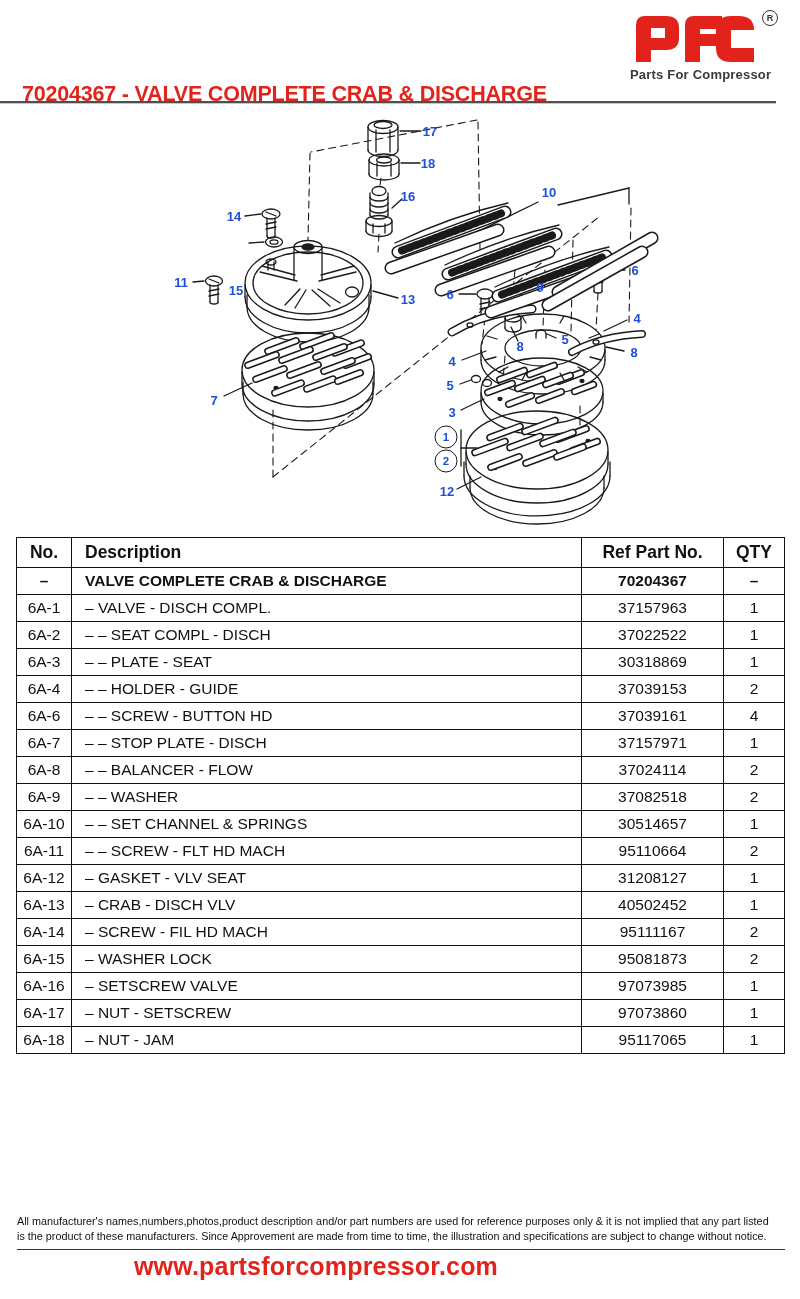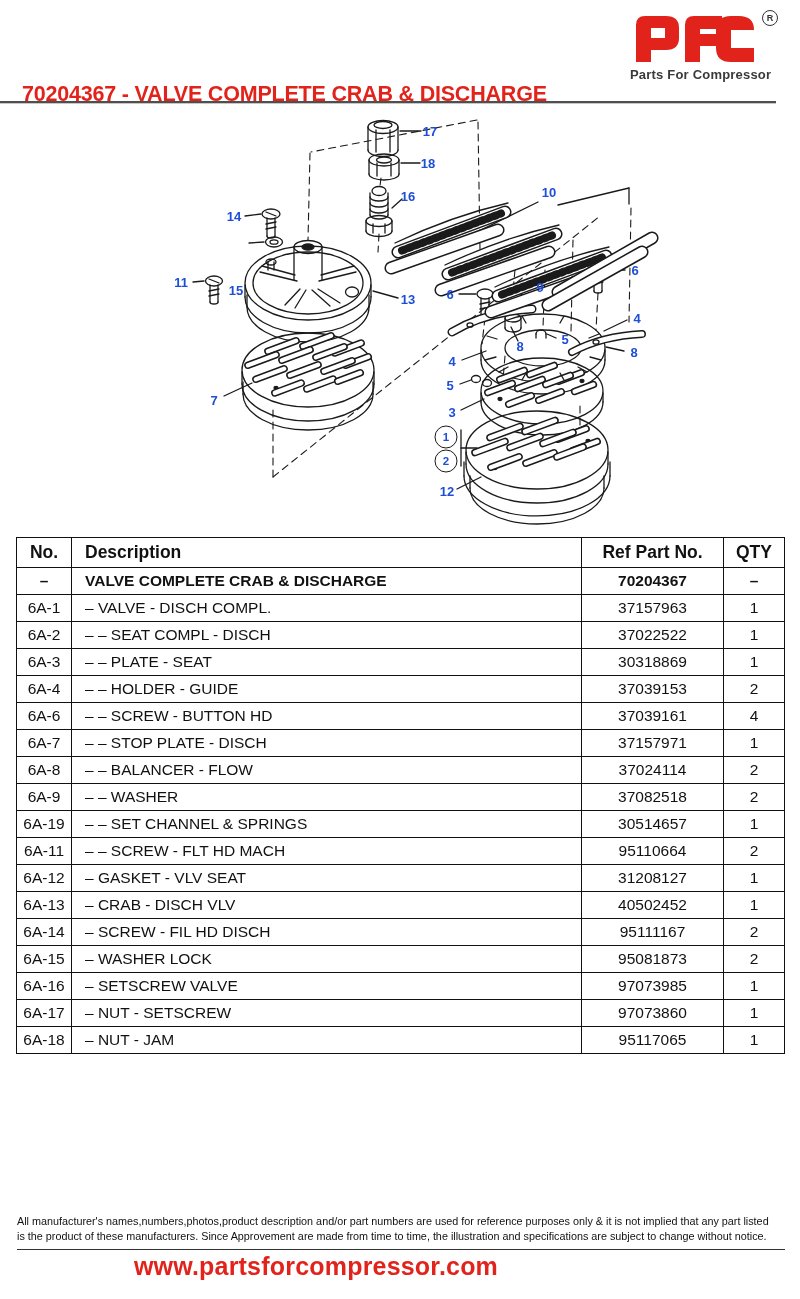--- a/index.html
+++ b/index.html
@@ -445,21 +445,21 @@
           <td class="c-ref">37024114</td>
           <td class="c-qty">2</td>
         </tr>
         <tr>
           <td class="c-no">6A-9</td>
           <td class="c-desc">– – WASHER</td>
           <td class="c-ref">37082518</td>
           <td class="c-qty">2</td>
         </tr>
         <tr>
-          <td class="c-no">6A-19</td>
+          <td class="c-no">6A-10</td>
           <td class="c-desc">– – SET CHANNEL &amp; SPRINGS</td>
           <td class="c-ref">30514657</td>
           <td class="c-qty">1</td>
         </tr>
         <tr>
           <td class="c-no">6A-11</td>
           <td class="c-desc">– – SCREW - FLT HD MACH</td>
           <td class="c-ref">95110664</td>
           <td class="c-qty">2</td>
         </tr>
@@ -470,21 +470,21 @@
           <td class="c-qty">1</td>
         </tr>
         <tr>
           <td class="c-no">6A-13</td>
           <td class="c-desc">– CRAB - DISCH VLV</td>
           <td class="c-ref">40502452</td>
           <td class="c-qty">1</td>
         </tr>
         <tr>
           <td class="c-no">6A-14</td>
-          <td class="c-desc">– SCREW - FIL HD DISCH</td>
+          <td class="c-desc">– SCREW - FIL HD MACH</td>
           <td class="c-ref">95111167</td>
           <td class="c-qty">2</td>
         </tr>
         <tr>
           <td class="c-no">6A-15</td>
           <td class="c-desc">– WASHER LOCK</td>
           <td class="c-ref">95081873</td>
           <td class="c-qty">2</td>
         </tr>
         <tr>

